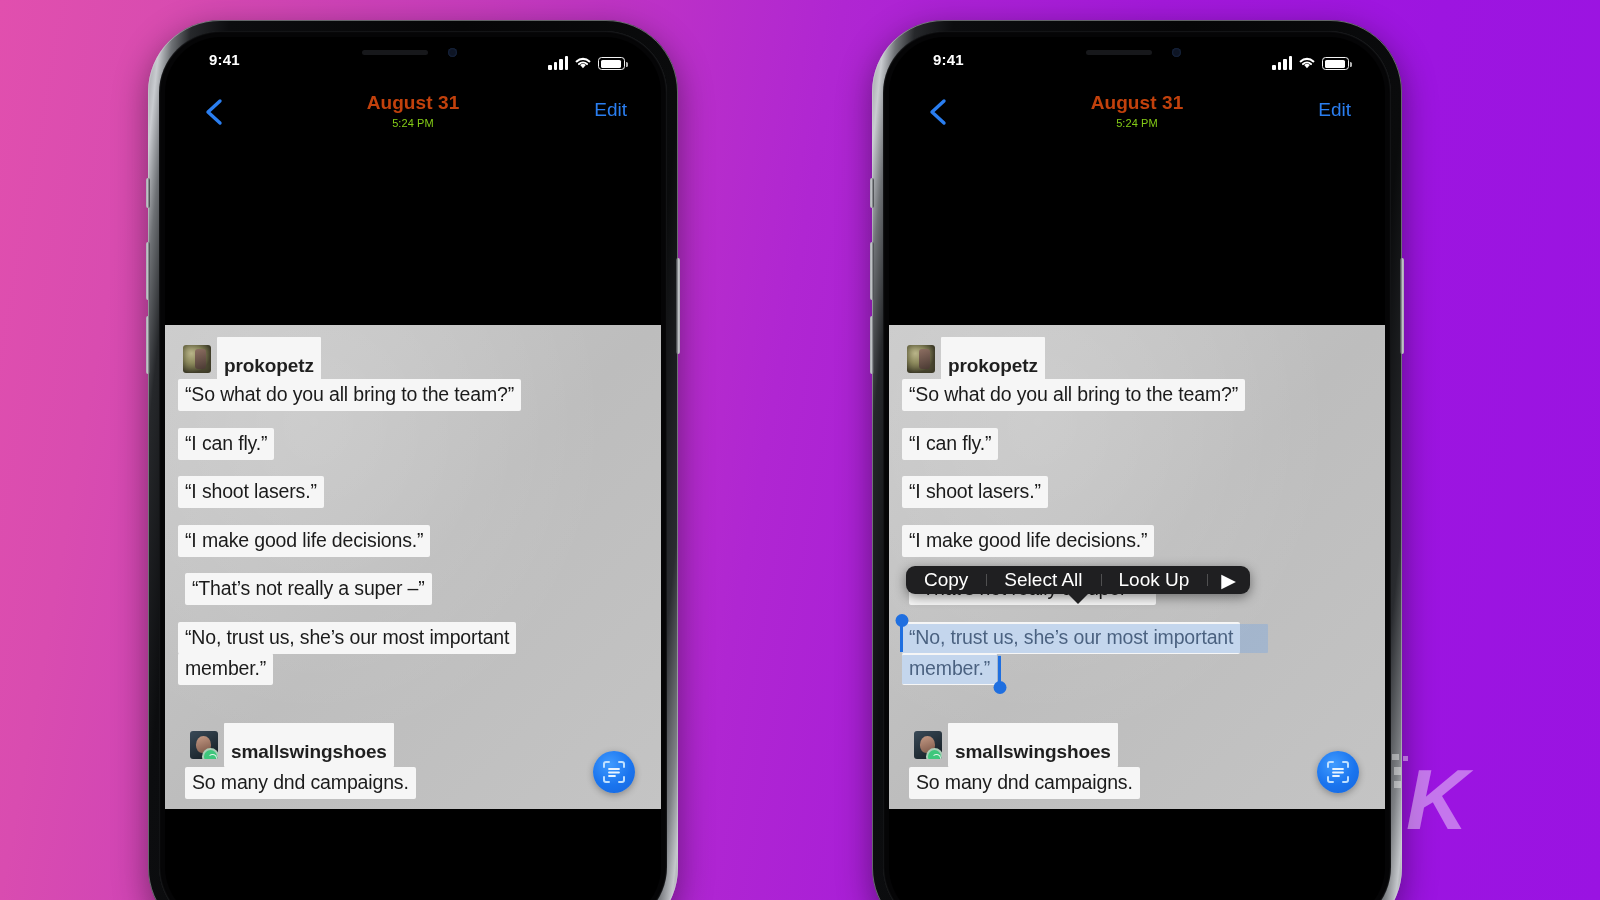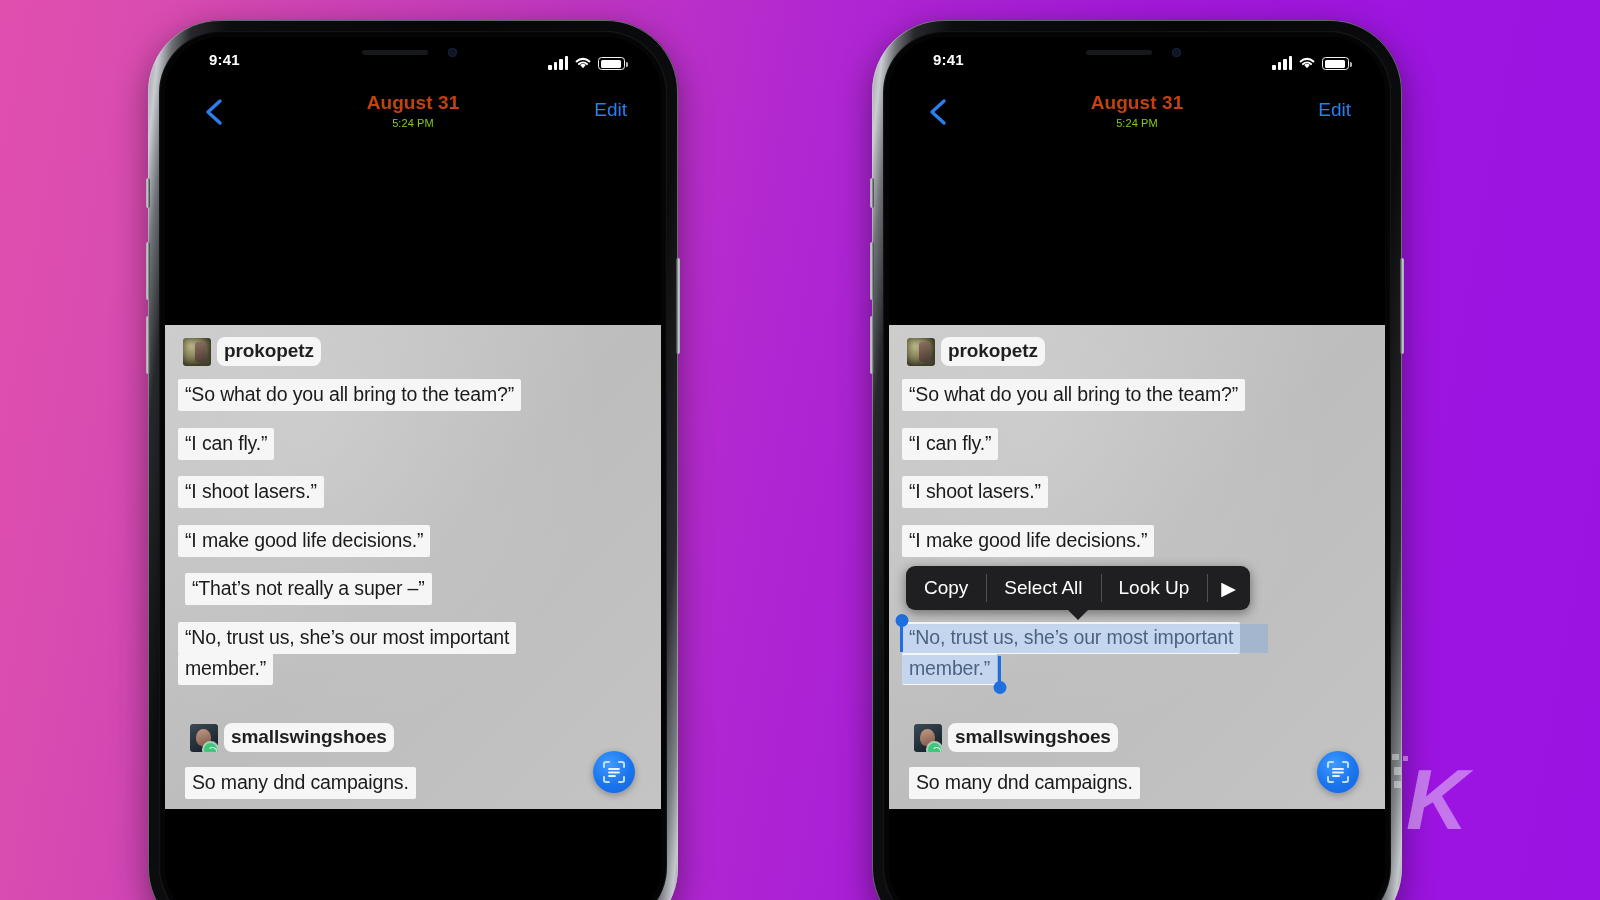--- a/index.html
+++ b/index.html
@@ -292,22 +292,22 @@
     border-radius: 50%;
     border-left-color: transparent;
   }
   .username {
     margin-left: 6px;
     background: #f6f6f6;
     color: #1f1f1f;
     font-size: 19px;
     font-weight: bold;
     line-height: 24px;
-    padding: 2px 7px 3px 7px;
-    border-radius: 8px;
+    padding: 17px 7px 3px 7px;
+    border-radius: 1px;
     letter-spacing: -0.1px;
   }
 
   .msg {
     position: absolute;
     background: #f6f6f6;
     color: #1b1b1b;
     font-size: 19.5px;
     line-height: 25px;
     padding: 3px 7px 4px 7px;
@@ -354,21 +354,21 @@
     background: #1f6fe0;
     transform: translateX(-50%);
   }
   .sel-handle.start::after { top: -11px; }
   .sel-handle.end::after { bottom: -11px; }
 
   
   .ctx {
     position: absolute;
     z-index: 20;
-    height: 44px;
+    height: 28px;
     background: #1f1f21;
     border-radius: 9px;
     display: flex;
     align-items: stretch;
     box-shadow: 0 3px 12px rgba(0,0,0,0.45);
     overflow: visible;
   }
   .ctx-item {
     display: flex;
     align-items: center;

